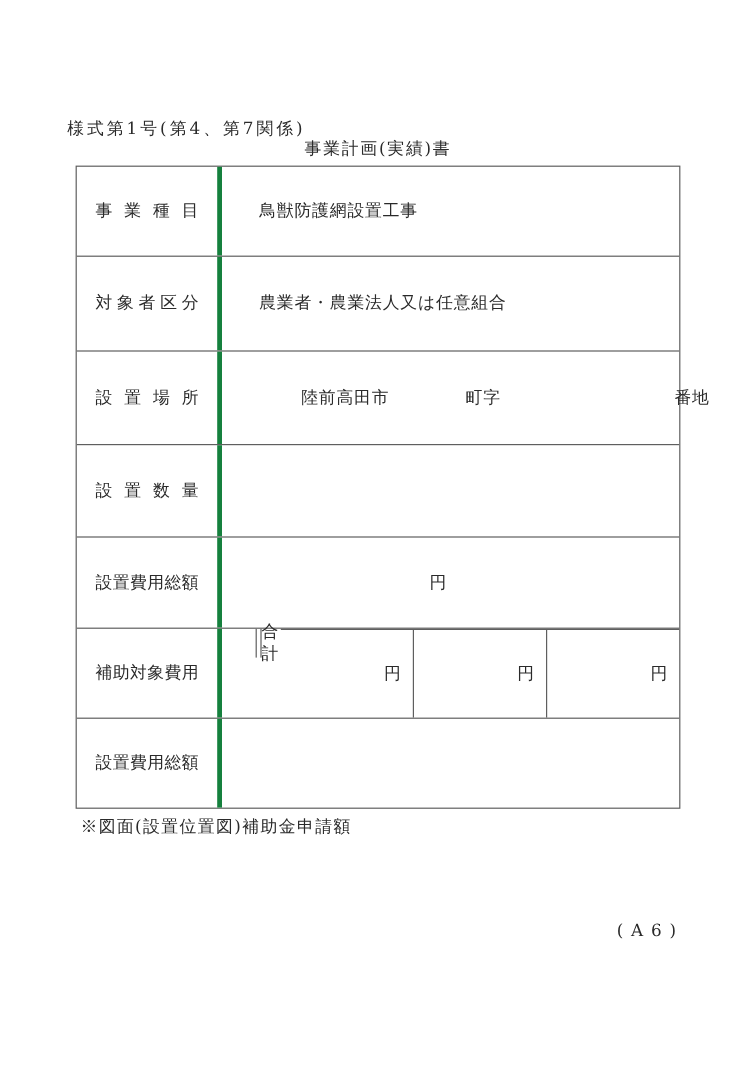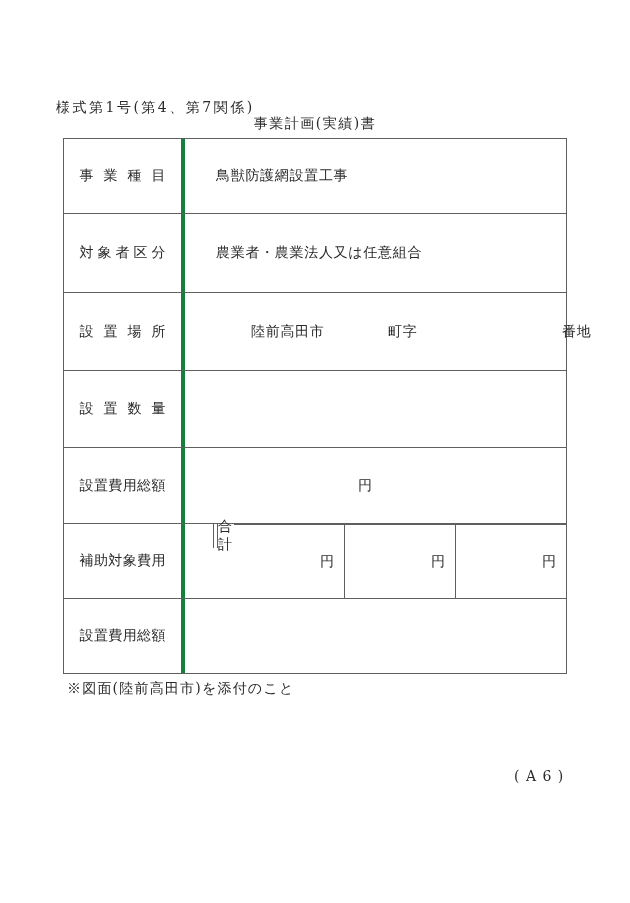--- a/index.html
+++ b/index.html
@@ -203,17 +203,17 @@
       <div class="label-cell">
         <span class="label-just">設置費用総額</span>
       </div>
       <div class="value-cell">
         <span class="value-text"></span>
       </div>
     </div>
 
   </div>
 
-  <div class="note">※図面(陸前高田市)を添付のこと</div>
+  <div class="note">※図面(設置位置図)補助金申請額</div>
 
   <div class="paper-size">( A 6 )</div>
 
 </div>
 
 </body></html>

